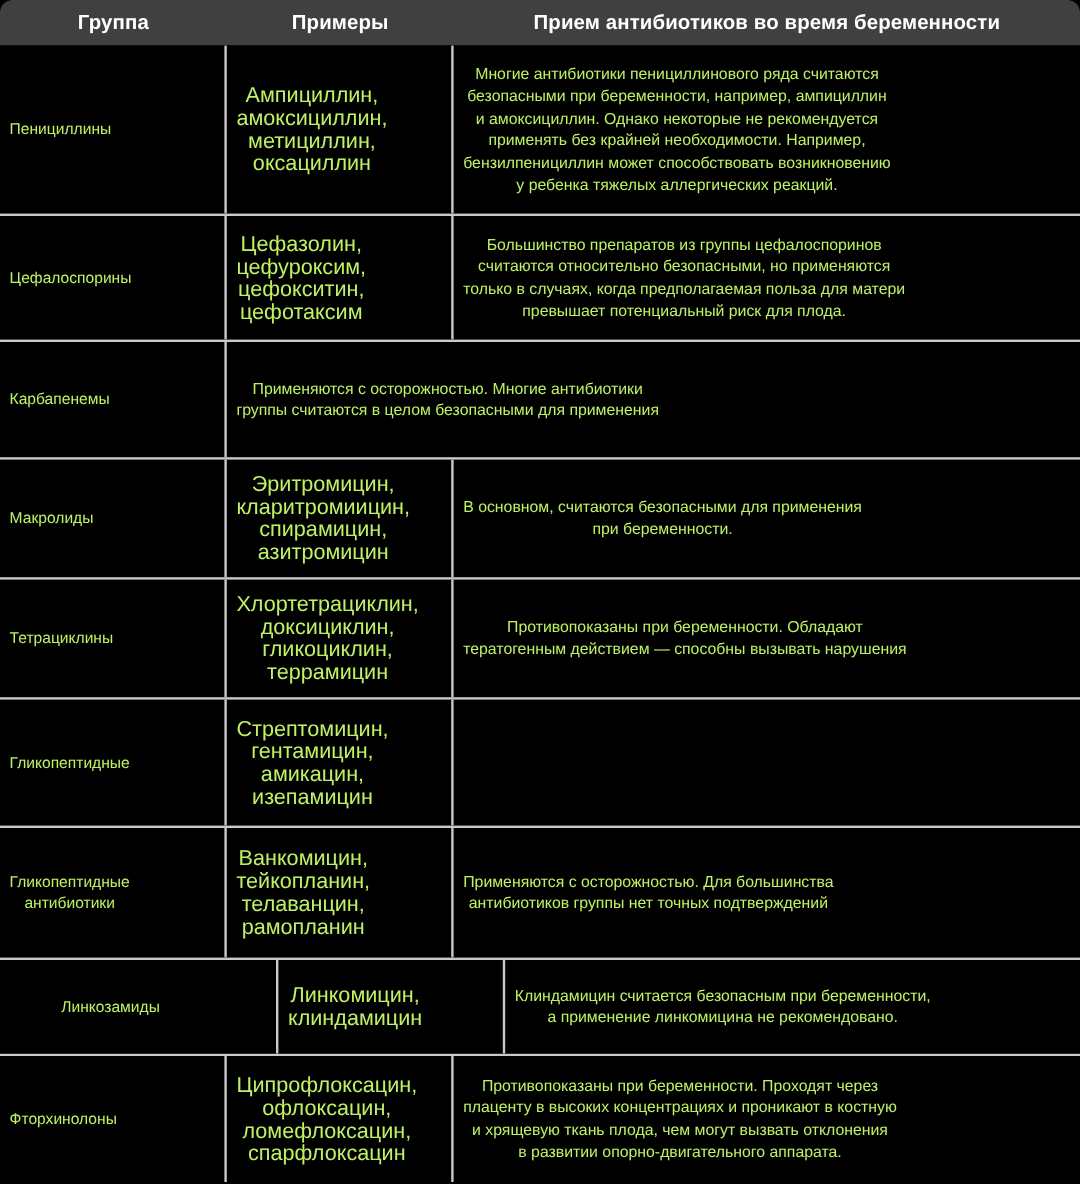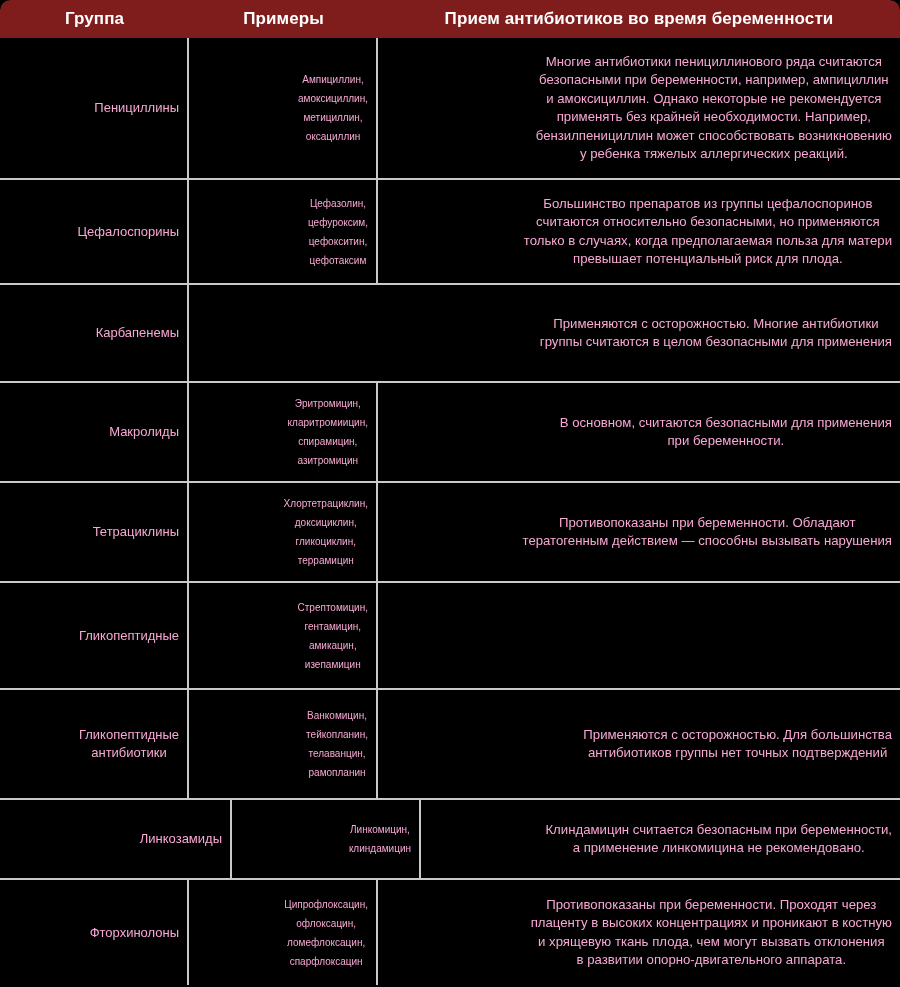--- a/index.html
+++ b/index.html
@@ -23,21 +23,21 @@
     background: #000000;
     border-radius: 10px;
     overflow: hidden;
     display: flex;
     flex-direction: column;
   }
 
   
   .thead {
     display: flex;
-    background: #7f1d1d;
+    background: #404040;
     height: 38px;
     flex: 0 0 38px;
     align-items: center;
     border-top-left-radius: 10px;
     border-top-right-radius: 10px;
   }
   .th {
     color: #ffffff;
     font-size: 17px;
     font-weight: bold;
@@ -65,36 +65,36 @@
   .tr {
     display: flex;
     border-top: 2px solid #c9c9c9;
     box-sizing: border-box;
     background: #000000;
   }
   .tr:first-child { border-top: none; }
 
   .td {
     box-sizing: border-box;
-    color: #f9a8d4;
+    color: #bef264;
     font-size: 13.5px;
     line-height: 18px;
     text-align: center;
     display: flex;
     align-items: center;
-    justify-content: flex-end;
+    justify-content: flex-start;
     padding: 10px 8px;
     overflow: hidden;
   }
   .td.cell-group,
   .td.cell-example {
     border-right: 2px solid #c9c9c9;
   }
   .cell-group .txt   { font-size: 13px; }
-  .cell-example .txt { font-size: 10px; line-height: 19px; }
+  .cell-example .txt { font-size: 18px; line-height: 19px; }
   .cell-desc .txt    { font-size: 13.2px; line-height: 18.5px; }
 
   .txt { display: block; white-space: pre-line; }
 
   
   .row-h-140 { height: 140px; }
   .row-h-105 { height: 105px; }
   .row-h-98  { height: 98px; }
   .row-h-100 { height: 100px; }
   .row-h-107 { height: 107px; }

